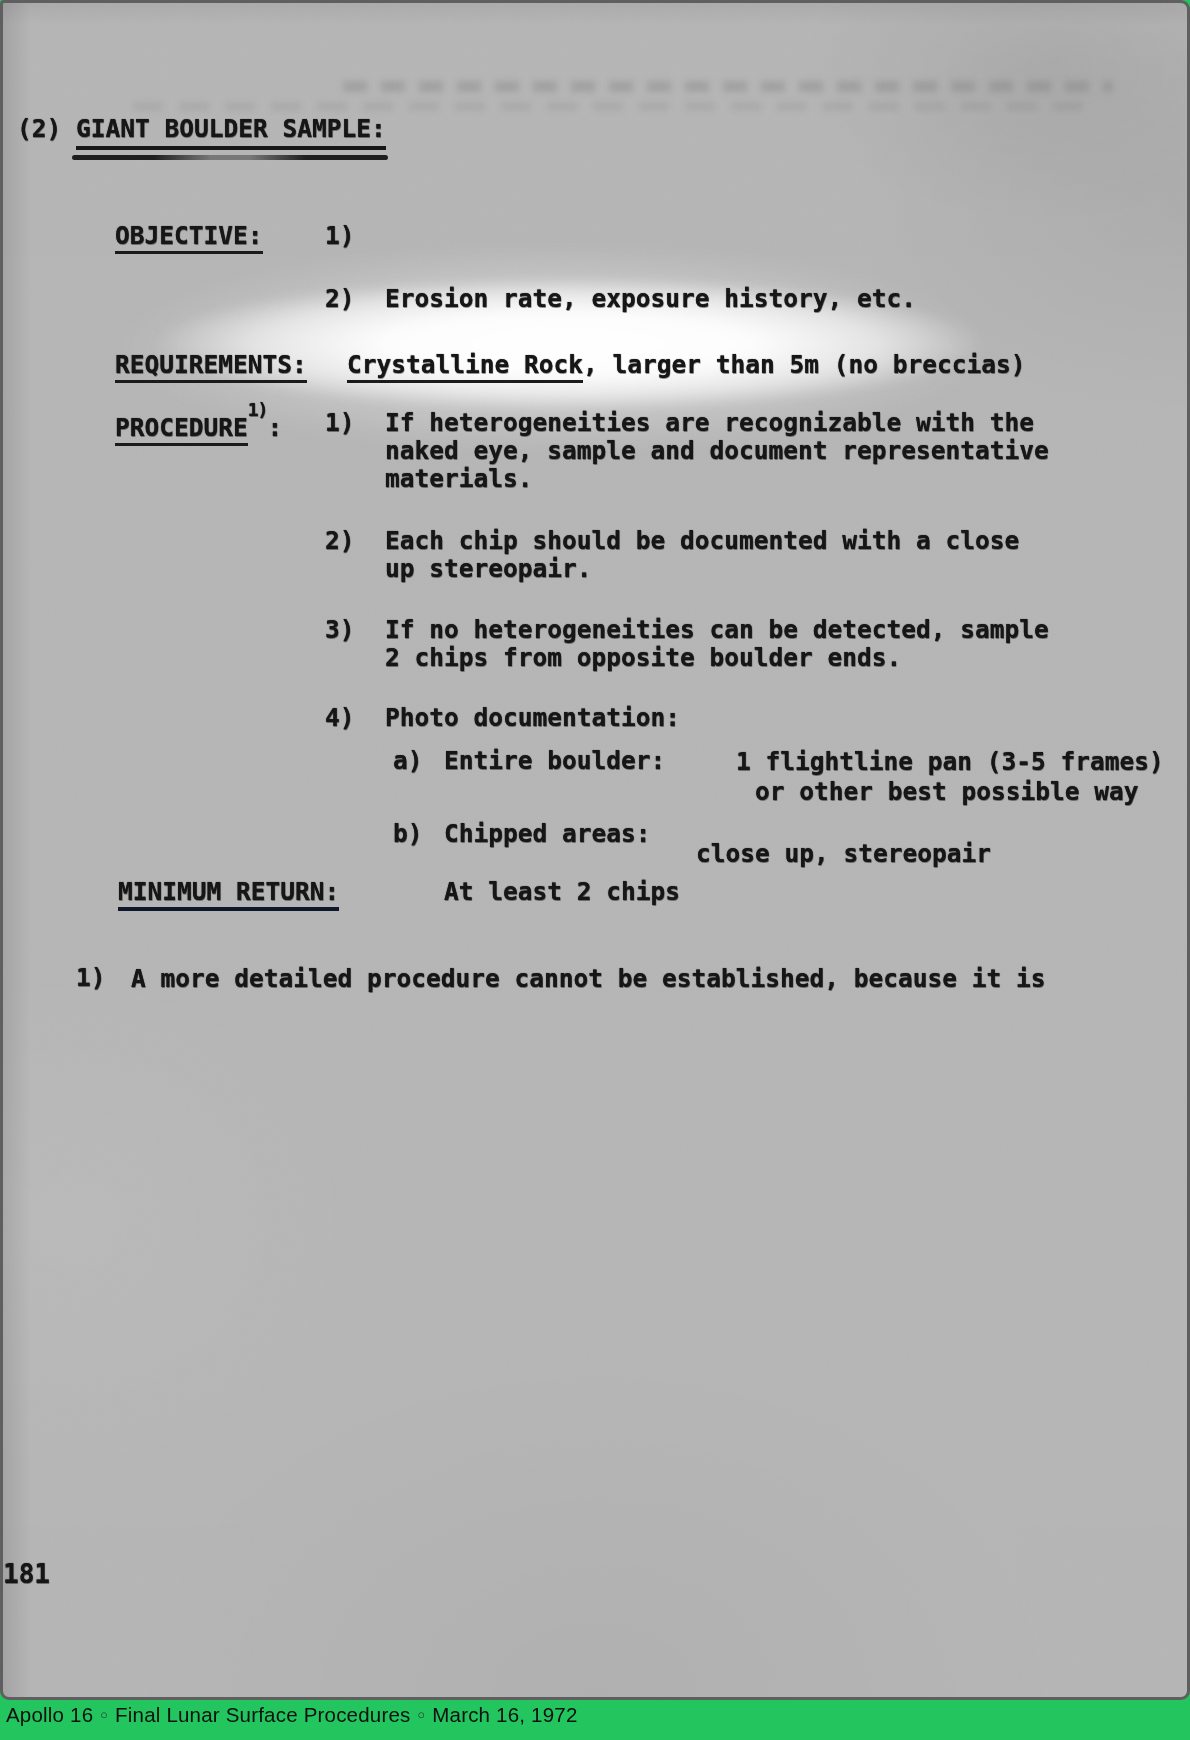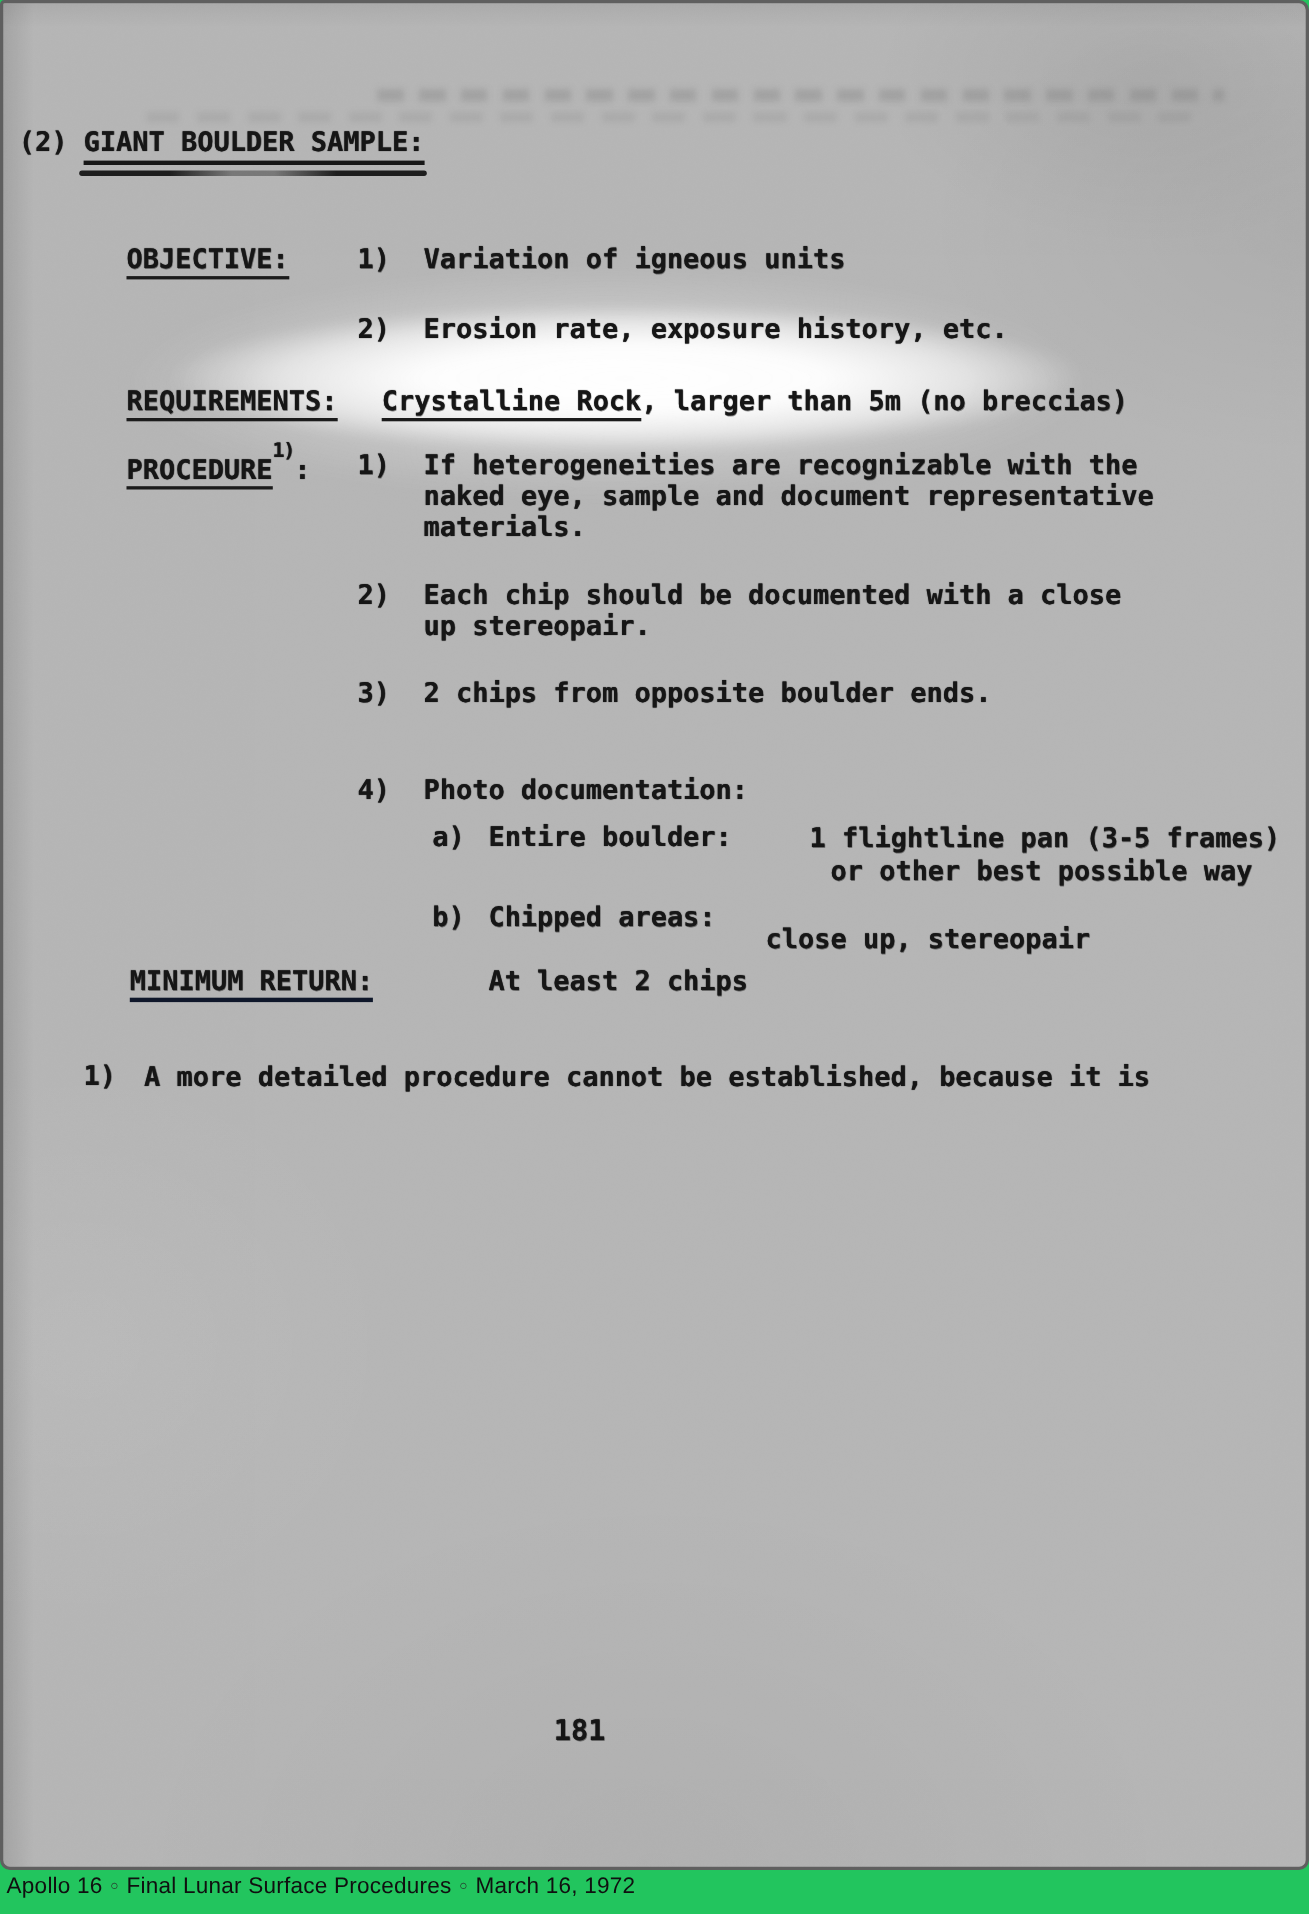--- a/index.html
+++ b/index.html
@@ -31,21 +31,21 @@
      font-size:24.5px;line-height:28px;color:#161616;white-space:nowrap;
      text-shadow:0 0 1px rgba(20,20,20,.85), .5px .5px .6px rgba(20,20,20,.4);}
   .lh30{line-height:30px;}
   .ul{border-bottom:3px solid #1b1b1b;padding-bottom:1px;text-align:center;}
   .ul4{border-bottom:4px solid #0f172a;padding-bottom:1px;}
   .title-ul{position:relative;border-bottom:4px solid #171717;padding-bottom:3px;}
   .title-ul::after{content:"";position:absolute;left:-4px;right:-2px;bottom:-14px;height:5px;
      border-radius:3px;filter:blur(.5px);
      background:linear-gradient(90deg,#1e1e1e 0 26%, rgba(30,30,30,.40) 44% 56%, #1e1e1e 74% 100%);}
   sup.fnref{font-size:18px;position:relative;top:-11px;letter-spacing:-1px;}
-  .pagenum{left:0;width:1048px;text-align:center;top:1557px;font-size:26px;}
+  .pagenum{left:0;width:1048px;top:1557px;font-size:26px;}
   
   .footer{position:absolute;left:6px;top:1703px;z-index:7;color:#101010;font-size:20.5px;
      letter-spacing:.2px;white-space:nowrap;font-family:"Liberation Sans",sans-serif;}
   .sep{display:inline-block;font-size:12.5px;transform:translateY(-3px);margin:0 7px;color:#2a2a2a;}
 </style>
 </head>
 <body>
 
 <div class="stage">
 
@@ -63,21 +63,20 @@
       <rect width="100%" height="100%" filter="url(#grain)"></rect>
     </svg>
 
     <div class="glow glow-outer"></div>
     <div class="glow glow-inner"></div>
 
     <div class="t" style="left:14px;top:112px;"><span>(2) </span><span class="title-ul">GIANT BOULDER SAMPLE:</span></div>
 
     <div class="t" style="left:112px;top:219px;"><span class="ul">OBJECTIVE:</span></div>
     <div class="t" style="left:322px;top:219px;">1)</div>
-    <div class="t" style="left:382px;top:219px;">Variation of igneous units</div>
     <div class="t" style="left:322px;top:282px;">2)</div>
     <div class="t" style="left:382px;top:282px;">Erosion rate, exposure history, etc.</div>
 
     <div class="t" style="left:112px;top:348px;"><span class="ul">REQUIREMENTS:</span></div>
     <div class="t" style="left:344px;top:348px;"><span class="ul">Crystalline Rock</span><span>, larger than 5m (no breccias)</span></div>
 
     <div class="t" style="left:112px;top:404px;"><span class="ul">PROCEDURE</span><sup class="fnref">1)</sup><span>:</span></div>
 
     <div class="t" style="left:322px;top:406px;">1)</div>
     <div class="t" style="left:382px;top:406px;">
@@ -87,20 +86,21 @@
     </div>
 
     <div class="t" style="left:322px;top:524px;">2)</div>
     <div class="t" style="left:382px;top:524px;">
       <div>Each chip should be documented with a close</div>
       <div>up stereopair.</div>
     </div>
 
     <div class="t" style="left:322px;top:613px;">3)</div>
     <div class="t" style="left:382px;top:613px;">
+      <div>If no heterogeneities can be detected, sample</div>
       <div>2 chips from opposite boulder ends.</div>
     </div>
 
     <div class="t" style="left:322px;top:701px;">4)</div>
     <div class="t" style="left:382px;top:701px;">Photo documentation:</div>
 
     <div class="t" style="left:390px;top:744px;">a)</div>
     <div class="t" style="left:441px;top:744px;">Entire boulder:</div>
     <div class="t lh30" style="left:733px;top:744px;">
       <div>1 flightline pan (3-5 frames)</div>

